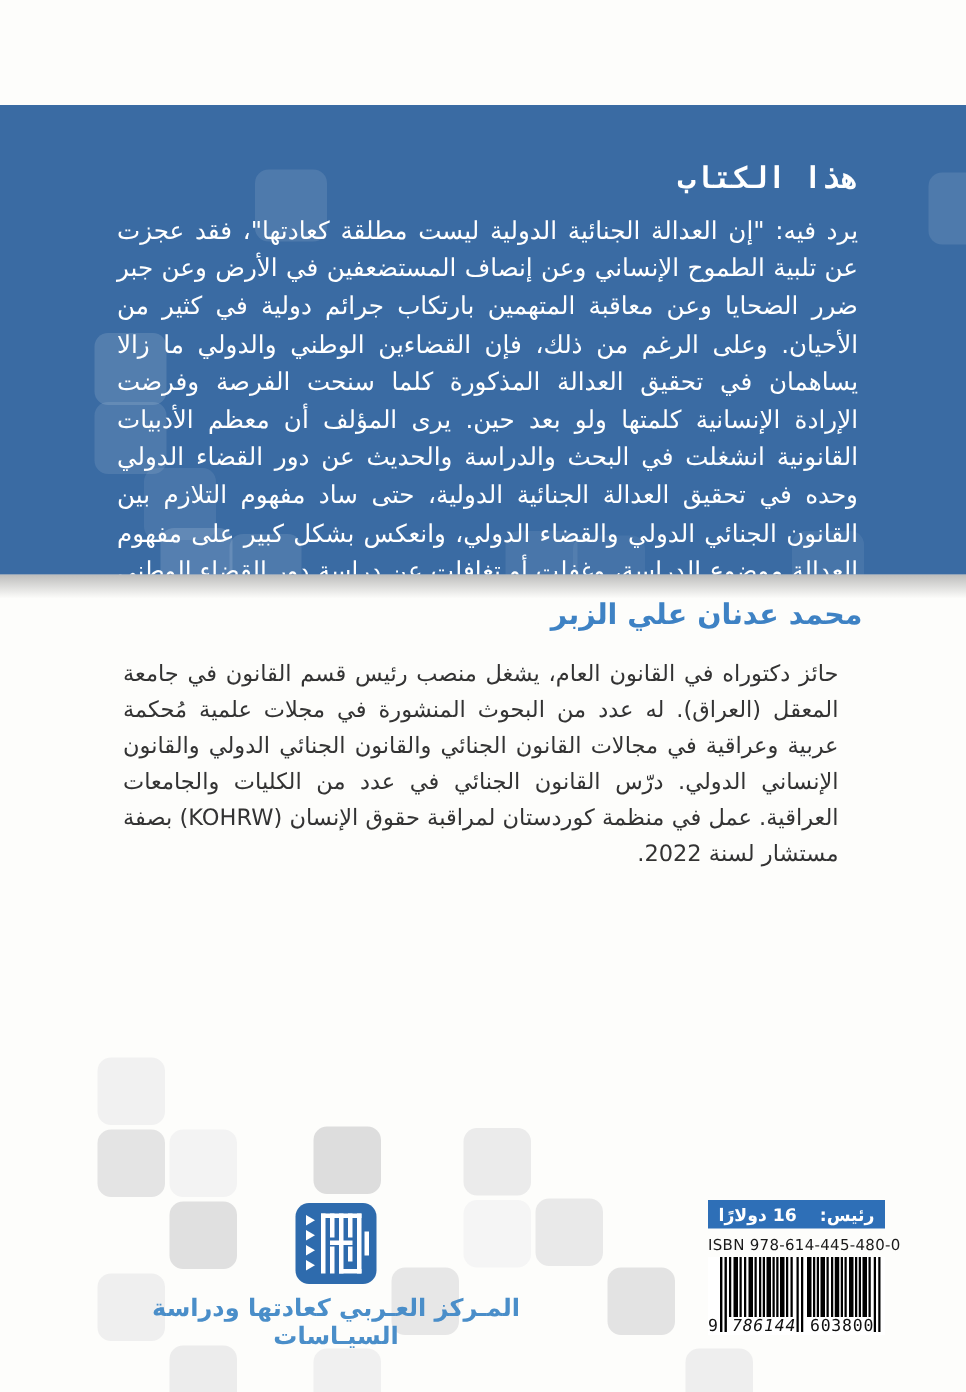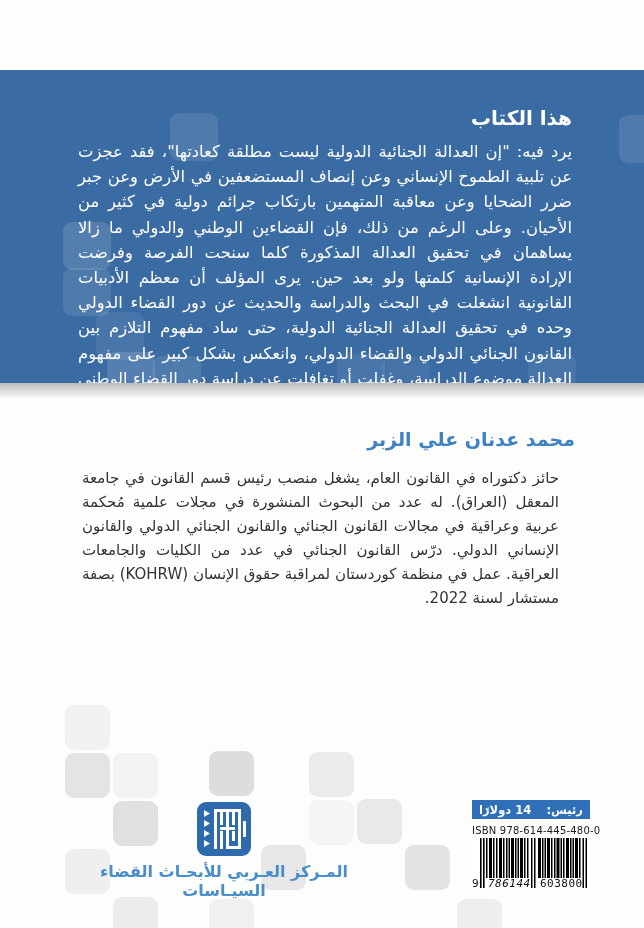--- a/index.html
+++ b/index.html
@@ -28,38 +28,38 @@
     overflow:hidden;
   }
   .blurb-inner{
     position:relative;
     padding:36px 72px 0 78px;
     direction:rtl;
     color:#ffffff;
   }
   .blurb-title{
     margin:0 0 9px 0;
-    font-size:20px;font-weight:bold;
+    font-size:20px;font-weight:bold;font-family:Liberation Mono, monospace;
   }
   .blurb-body{
     margin:0;
     font-size:16.4px;line-height:25.2px;
     text-align:justify;
   }
   .wsq{ 
     position:absolute;width:48px;height:48px;border-radius:9px;
     background:rgba(255,255,255,0.10);
   }
   .panel-shadow{
     position:absolute;top:383px;left:0;width:644px;height:16px;
     background:linear-gradient(to bottom, rgba(110,110,110,0.45), rgba(255,255,255,0));
   }
   
   .author-block{
-    position:absolute;top:428px;right:69px;left:66px;
+    position:absolute;top:399px;right:69px;left:66px;
     direction:rtl;
   }
   .author-name{
     margin:0 0 10px 0;
     font-size:19px;font-weight:bold;
     color:var(--accent-blue);
   }
   .author-bio{
     margin:16px;
     font-size:15px;line-height:24px;
@@ -178,27 +178,27 @@
       <rect x="24" y="30" width="3" height="18" fill="#fff"></rect>
       <rect x="30" y="8" width="3" height="40" fill="#fff"></rect>
       <rect x="36" y="8" width="3" height="16" fill="#fff"></rect>
       <rect x="36" y="30" width="3" height="10" fill="#fff"></rect>
       <rect x="42" y="8" width="3" height="40" fill="#fff"></rect>
       <rect x="18" y="8" width="27" height="3" fill="#fff"></rect>
       <rect x="24" y="26" width="15" height="3" fill="#fff"></rect>
       <rect x="30" y="45" width="15" height="3" fill="#fff"></rect>
       <rect x="47" y="20" width="3" height="16" fill="#fff"></rect>
     </svg>
-    <div class="publisher-name-ar">المـركز العـربي للأبحـاث القضاء السيـاسات</div>
+    <div class="publisher-name-ar">المـركز العـربي كعادتها ودراسة السيـاسات</div>
   </div>
 
   <div class="price-isbn-block">
     <div class="price-bar">
       <span>رئيس:</span>
-      <span>14 دولارًا</span>
+      <span>16 دولارًا</span>
     </div>
     <div class="isbn-text">ISBN 978-614-445-480-0</div>
     <div class="barcode">
       <svg width="118" height="52" viewBox="0 0 118 52" aria-hidden="true">
 
         <rect x="8" y="0" width="1.6" height="50" fill="#000"></rect>
         <rect x="11" y="0" width="1.6" height="50" fill="#000"></rect>
 
         <rect x="14" y="0" width="1.5" height="40" fill="#000"></rect>
         <rect x="17" y="0" width="3" height="40" fill="#000"></rect>

